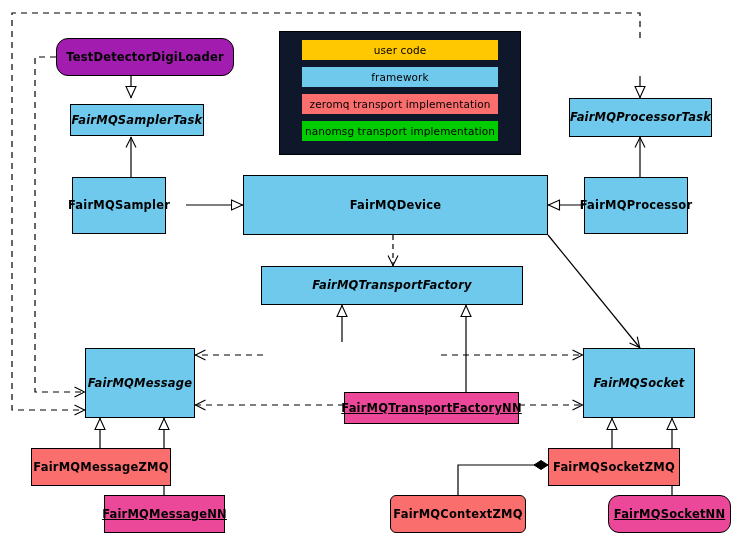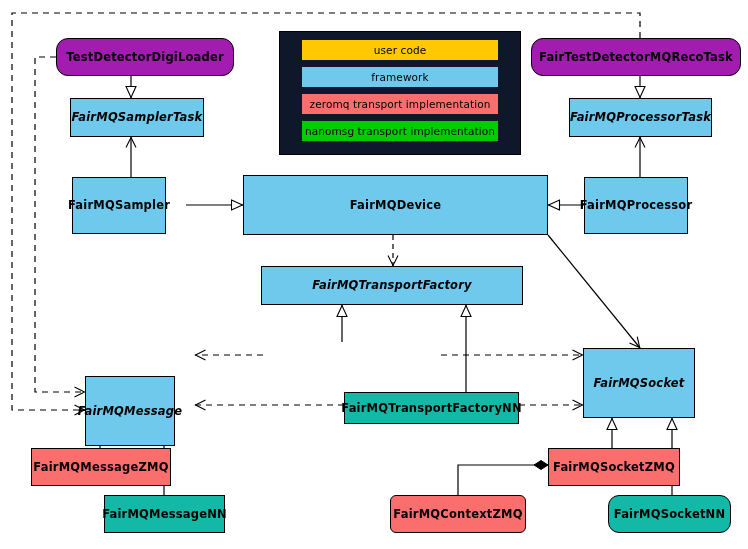--- a/index.html
+++ b/index.html
@@ -35,21 +35,21 @@
     font-weight: bold;
     color: #000000;
     line-height: 1.1;
     letter-spacing: 0.2px;
     z-index: 3;
   }
   .node.abstract { font-style: italic; }
   .node.usercode  { background: #a21caf; border-radius: 12px; }
   .node.framework { background: #6FC9ED; }
   .node.zmq       { background: #FB6E6E; }
-  .node.nn        { background: #14b8a6; }
+  .node.nn        { background: #ec4899; text-decoration: underline; }
 
   #legend-box {
     position: absolute;
     left: 263px;
     top: 31px;
     width: 242px;
     height: 124px;
     box-sizing: border-box;
     border: 1px solid #000000;
     background: #0f172a;
@@ -129,25 +129,22 @@
     <line x1="612" y1="448" x2="612" y2="418" stroke="#000000" stroke-width="1.2" marker-end="url(#hollow-tri)"></line>
     <line x1="672" y1="495" x2="672" y2="418" stroke="#000000" stroke-width="1.2" marker-end="url(#hollow-tri)"></line>
 
     <polyline points="548,465 458,465 458,495" fill="none" stroke="#000000" stroke-width="1.2" marker-start="url(#black-diamond)"></polyline>
   </svg>
 
   <div class="node usercode" style="left:56px; top:38px; width:178px; height:38px;">
     <span>TestDetectorDigiLoader</span>
   </div>
 
-  <div class="node usercode" style="left:531px; top:38px; width:210px; height:38px;">
-    <span>FairTestDetectorMQRecoTask</span>
-  </div>
-
-  <div class="node framework abstract" style="left:70px; top:98px; width:134px; height:39px;">
+
+  <div class="node framework abstract" style="left:70px; top:104px; width:134px; height:32px;">
     <span>FairMQSamplerTask</span>
   </div>
 
   <div class="node framework abstract" style="left:569px; top:98px; width:143px; height:39px;">
     <span>FairMQProcessorTask</span>
   </div>
 
   <div class="node framework" style="left:72px; top:177px; width:94px; height:57px;">
     <span>FairMQSampler</span>
   </div>
@@ -162,21 +159,21 @@
 
   <div class="node framework abstract" style="left:261px; top:266px; width:262px; height:39px;text-align:right;">
     <span>FairMQTransportFactory</span>
   </div>
 
 
   <div class="node nn" style="left:344px; top:392px; width:175px; height:32px;">
     <span>FairMQTransportFactoryNN</span>
   </div>
 
-  <div class="node framework abstract" style="left:85px; top:348px; width:90px; height:70px;margin-top:28px;">
+  <div class="node framework abstract" style="left:85px; top:348px; width:110px; height:70px;">
     <span>FairMQMessage</span>
   </div>
 
   <div class="node framework abstract" style="left:583px; top:348px; width:112px; height:70px;">
     <span>FairMQSocket</span>
   </div>
 
   <div class="node zmq" style="left:31px; top:448px; width:140px; height:38px;">
     <span>FairMQMessageZMQ</span>
   </div>

